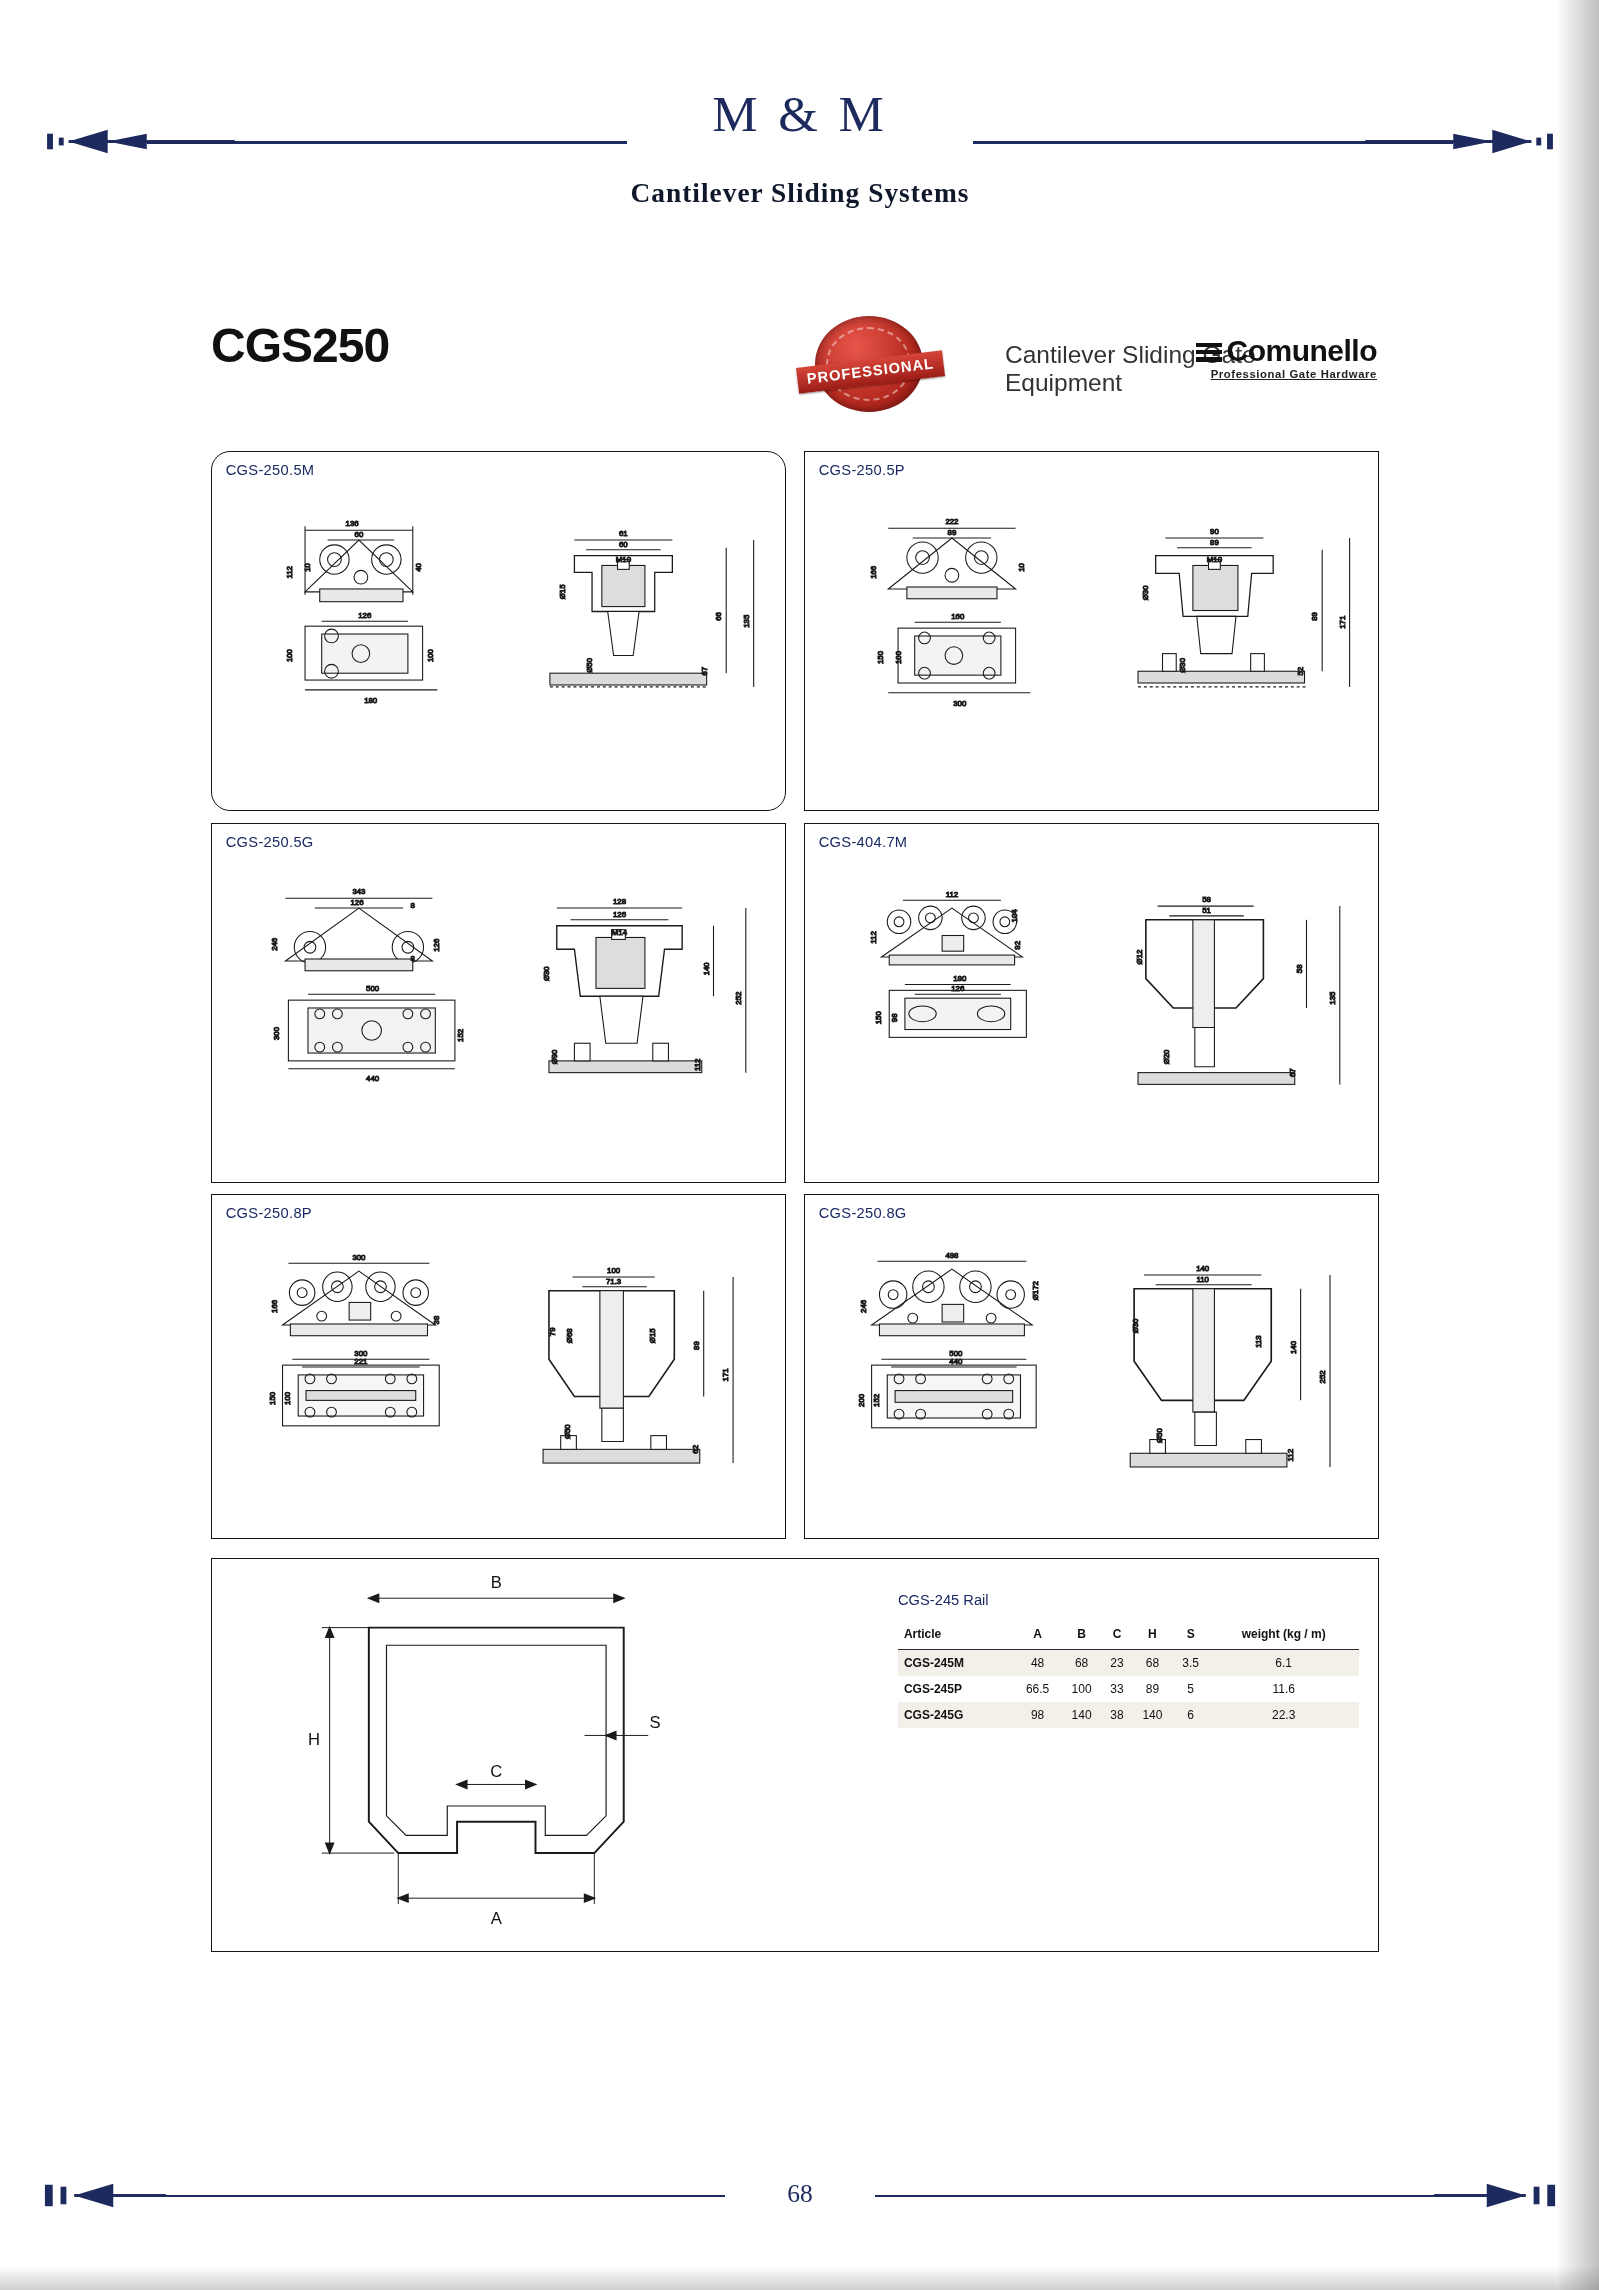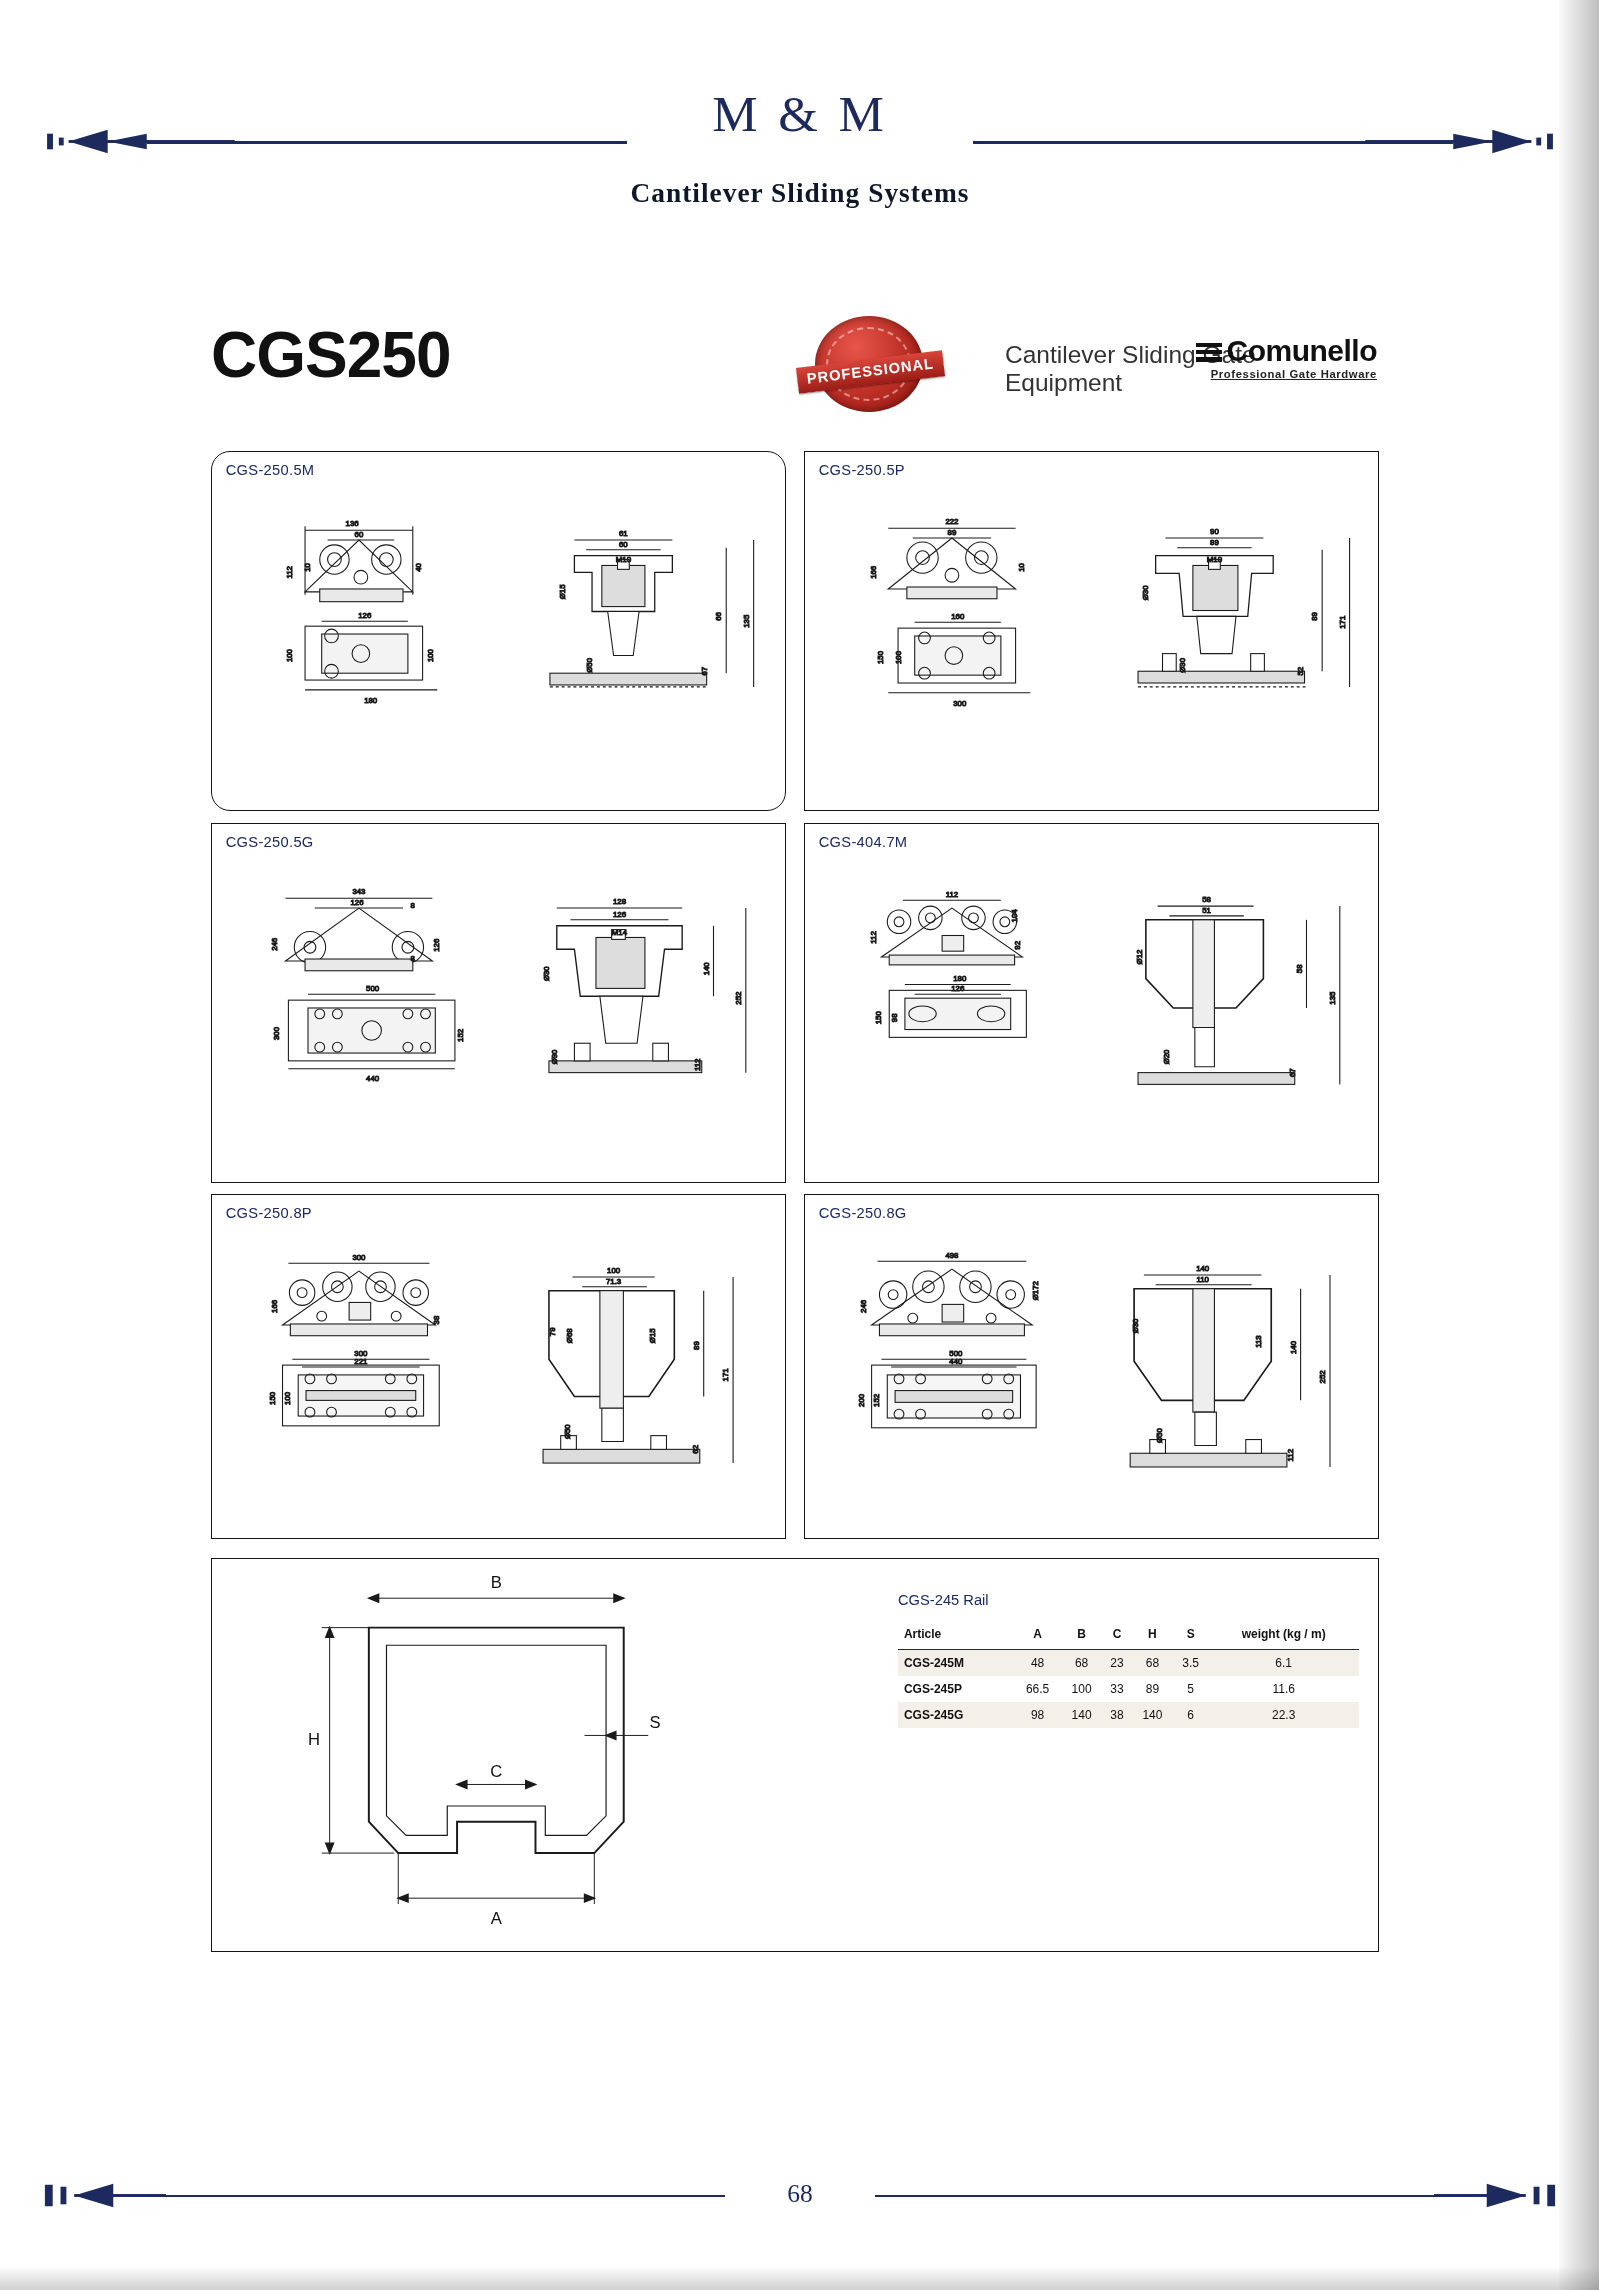--- a/index.html
+++ b/index.html
@@ -45,21 +45,21 @@
     position:absolute;left:0;top:178px;width:1600px;text-align:center;
     font-family:"Liberation Serif", serif;
     font-weight:bold;font-size:27.4px;color:#0f172a;letter-spacing:1px;
   }
 
   
   .title-row{position:absolute;left:211px;top:314px;width:1166px;height:108px;}
   .cgs-title{
     position:absolute;left:0;top:3.9px;
     font-family:"Liberation Sans", sans-serif;
-    font-size:64px;font-weight:bold;color:#111;letter-spacing:-1px;
+    font-size:48px;font-weight:bold;color:#111;letter-spacing:-1px;
   }
   .pro-badge{
     position:absolute;left:586px;top:2px;width:147px;height:98px;
   }
   .pro-badge .disc{
     position:absolute;left:17.6px;top:0;width:108px;height:96px;border-radius:50%;
     background:radial-gradient(circle at 38% 32%, #e8564a, #b4281f 62%, #7d140f 100%);
     box-shadow:inset 0 0 9.8px rgba(0,0,0,.45);
   }
   .pro-badge .disc:after{

